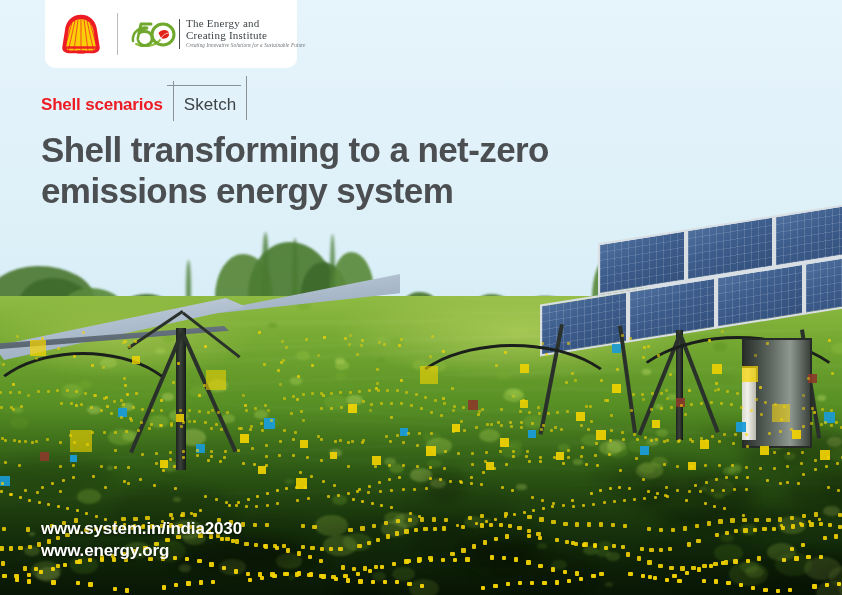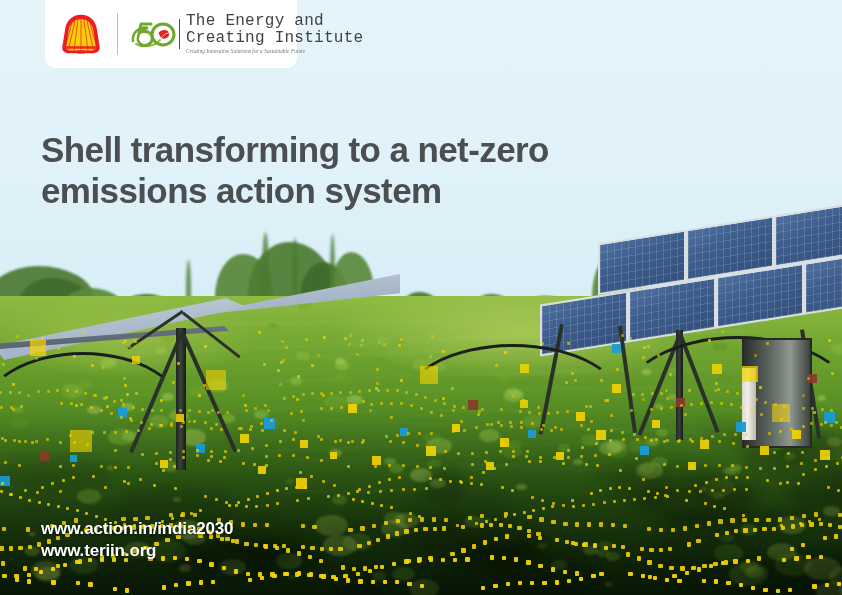--- a/index.html
+++ b/index.html
@@ -66,22 +66,22 @@
     background:#ffffff;border-radius:0 0 10px 10px;
     display:flex;align-items:center;
   }
   .pecten{position:relative;width:44px;height:40px;margin-left:14px;flex:0 0 auto;}
   .divider{width:1px;height:42px;background:#b9bcbe;margin:0 13px 0 14px;flex:0 0 auto;}
   .teri{flex:1 1 auto;display:flex;align-items:center;}
   .teri-50{position:relative;width:46px;height:34px;flex:0 0 auto;}
   .teri-bar{width:1px;height:30px;background:#4a4f53;margin:0 6px 0 2px;flex:0 0 auto;}
   .teri-words{display:flex;flex-direction:column;line-height:1.06;}
   .teri-l1,.teri-l2{
-    font-family:Liberation Mono, monospace;
-    font-size:16px;color:#3d4347;letter-spacing:.25px;white-space:nowrap;
+    font-family:Liberation Serif, serif;
+    font-size:11px;color:#3d4347;letter-spacing:.25px;white-space:nowrap;
   }
   .teri-tag{
     font-family:"Liberation Serif", serif;font-style:italic;
     font-size:5.2px;color:#6d7378;letter-spacing:.1px;white-space:nowrap;margin-top:2px;
   }
 
   
   .scen-row{position:absolute;left:41px;top:95px;display:flex;align-items:baseline;}
   .scen-red{
     font-size:17px;font-weight:bold;color:#ED1C24;letter-spacing:-.2px;
@@ -1392,25 +1392,34 @@
       </div>
       <div class="teri-bar"></div>
       <div class="teri-words">
         <div class="teri-l1">The Energy and</div>
         <div class="teri-l2">Creating Institute</div>
         <div class="teri-tag">Creating Innovative Solutions for a Sustainable Future</div>
       </div>
     </div>
   </div>
 
+  <div class="scen-row">
+    <span class="scen-red">Shell scenarios</span>
+    <span class="sketch-wrap">
+      <span class="cm cm-v1"></span>
+      <span class="cm cm-v2"></span>
+      <span class="cm cm-h"></span>
+      <span class="sketch-txt">Sketch</span>
+    </span>
+  </div>
 
   <div class="title">
     <div>Shell transforming to a net-zero</div>
-    <div>emissions action system</div>
+    <div>emissions energy system</div>
   </div>
 
 
   <div class="urls">
-    <div>www.action.in/india2030</div>
-    <div>www.teriin.org</div>
+    <div>www.system.in/india2030</div>
+    <div>www.energy.org</div>
   </div>
 
 </div>
 
 </body></html>

